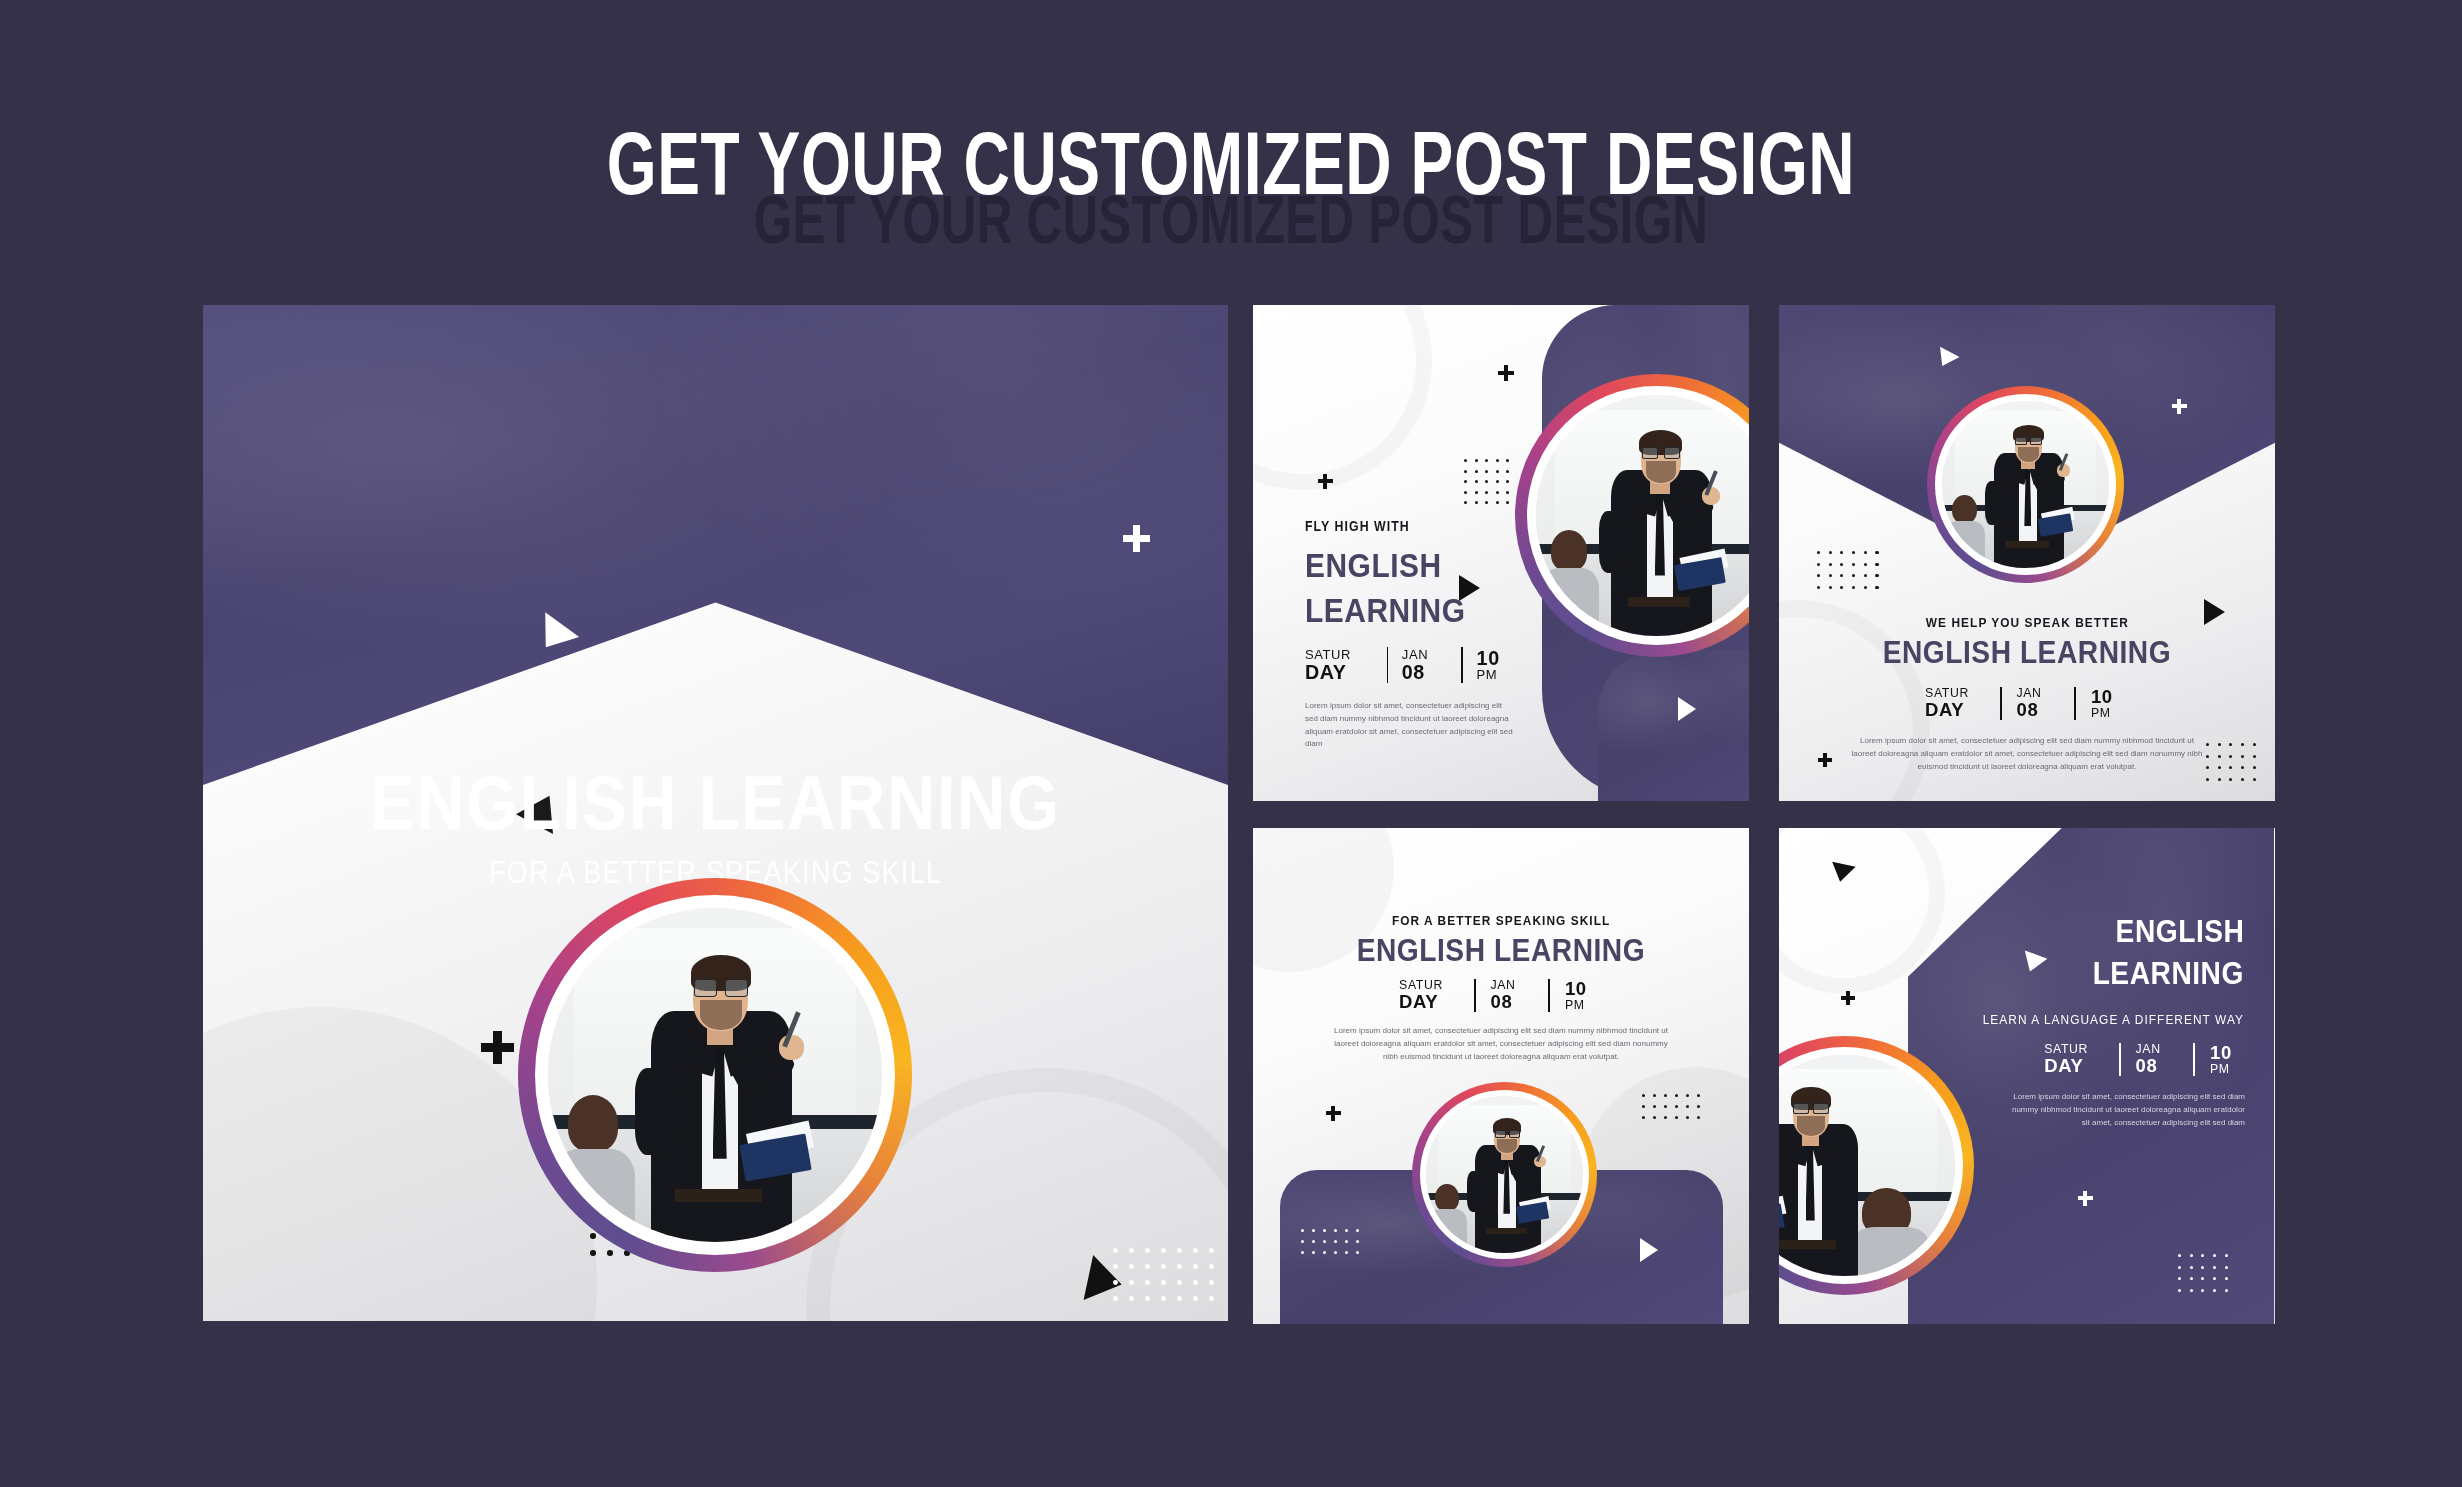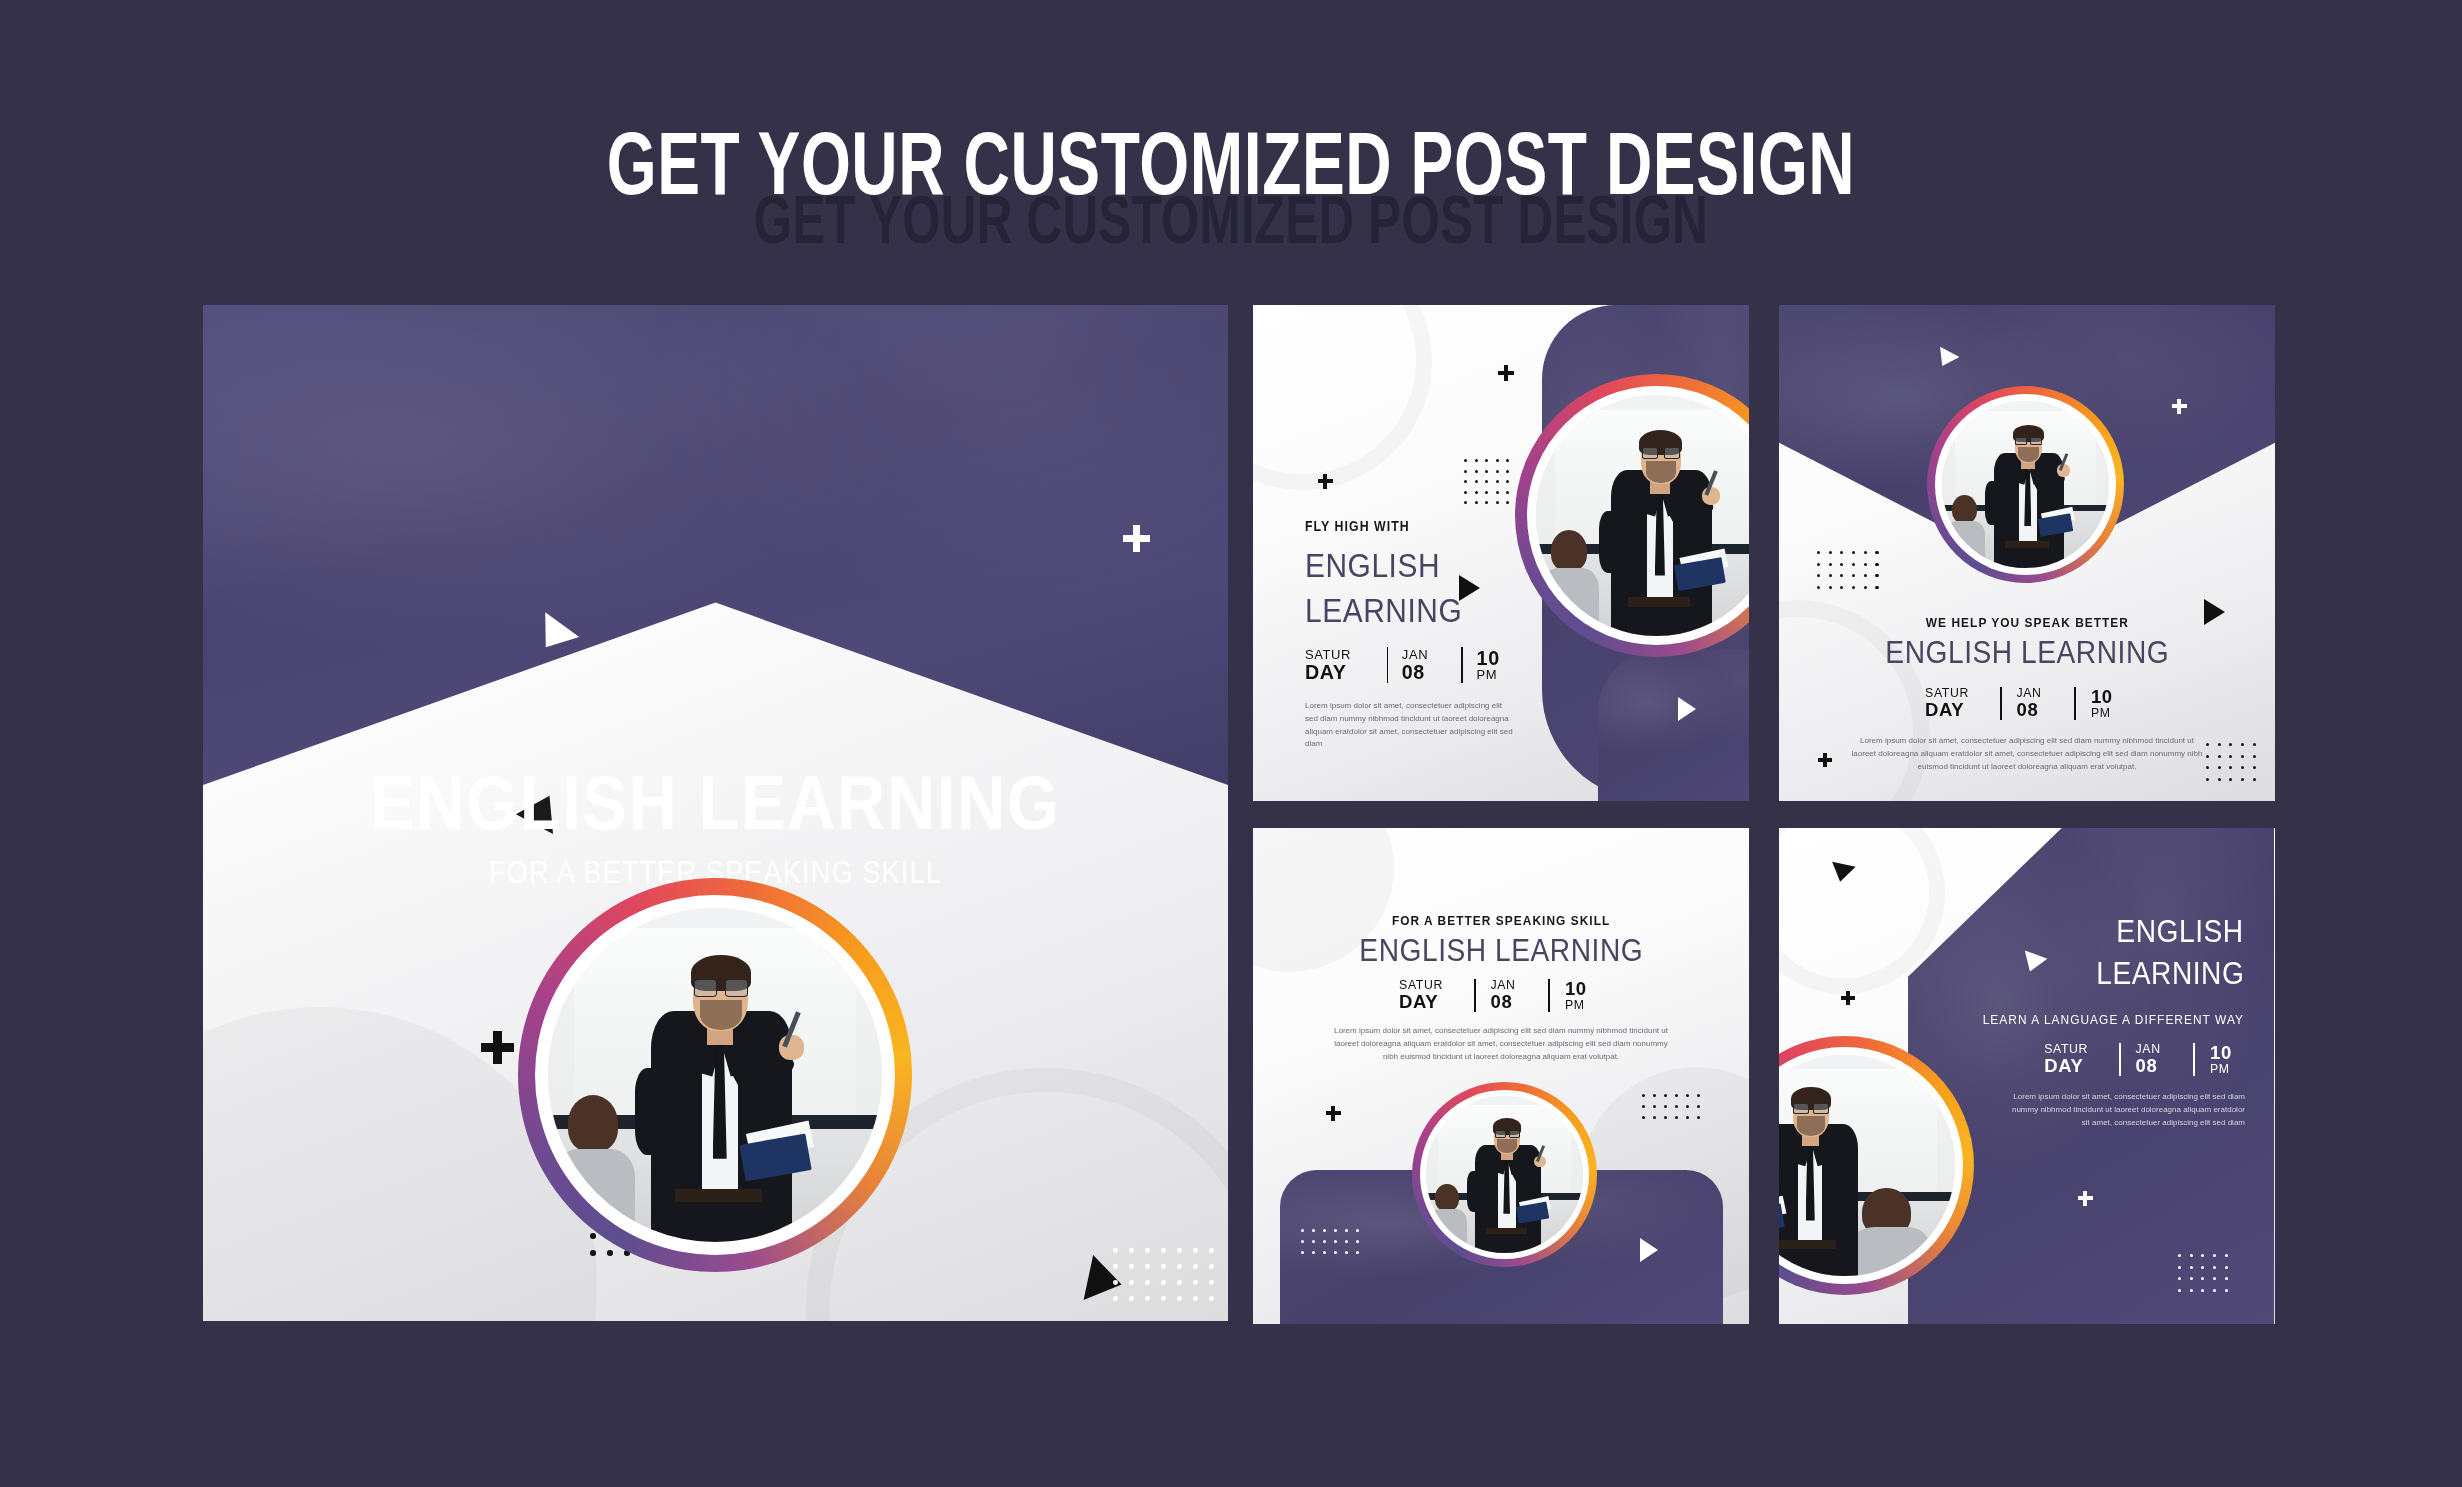--- a/index.html
+++ b/index.html
@@ -185,21 +185,21 @@
     line-height:1; white-space:nowrap;
   }
   .m-sub {
     position:absolute; left:0; top:552px; width:1025px; text-align:center;
     color:#ffffff; font-size:31px; font-weight:normal; letter-spacing:1.2px;
     line-height:1; white-space:nowrap;
   }
 
   
   .s-kicker { position:absolute; font-weight:bold; letter-spacing:1.2px; line-height:1; }
-  .s-title  { position:absolute; font-weight:normal; letter-spacing:0.6px; line-height:1.02; }
+  .s-title  { position:absolute; font-weight:bold; letter-spacing:0.6px; line-height:1.02; }
 </style>
 </head>
 <body>
 
 <div class="header">
   <div class="header-echo">GET YOUR CUSTOMIZED POST DESIGN</div>
   <div class="header-title">GET YOUR CUSTOMIZED POST DESIGN</div>
 </div>
 
 <div class="poster p-main">

